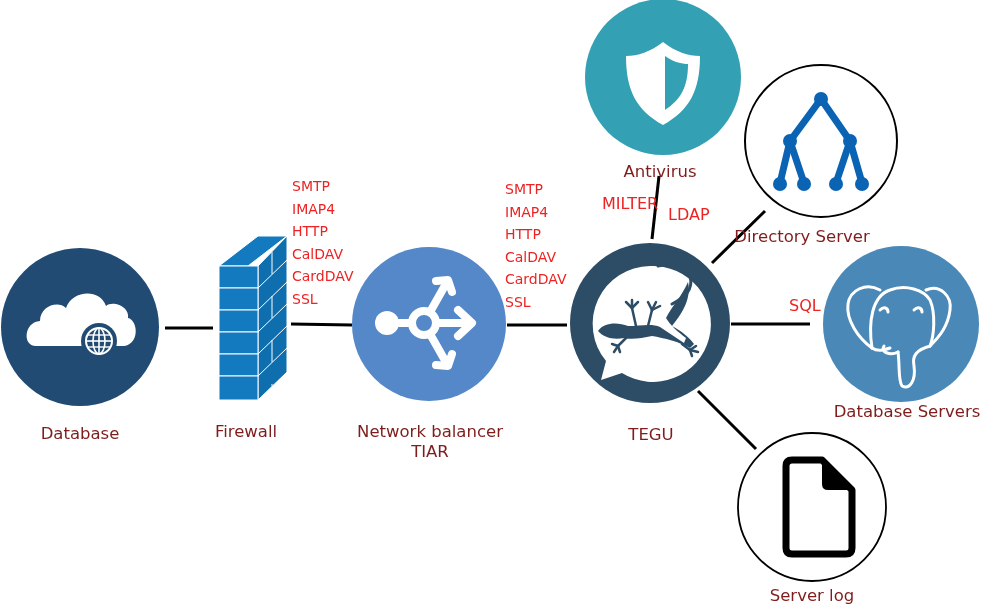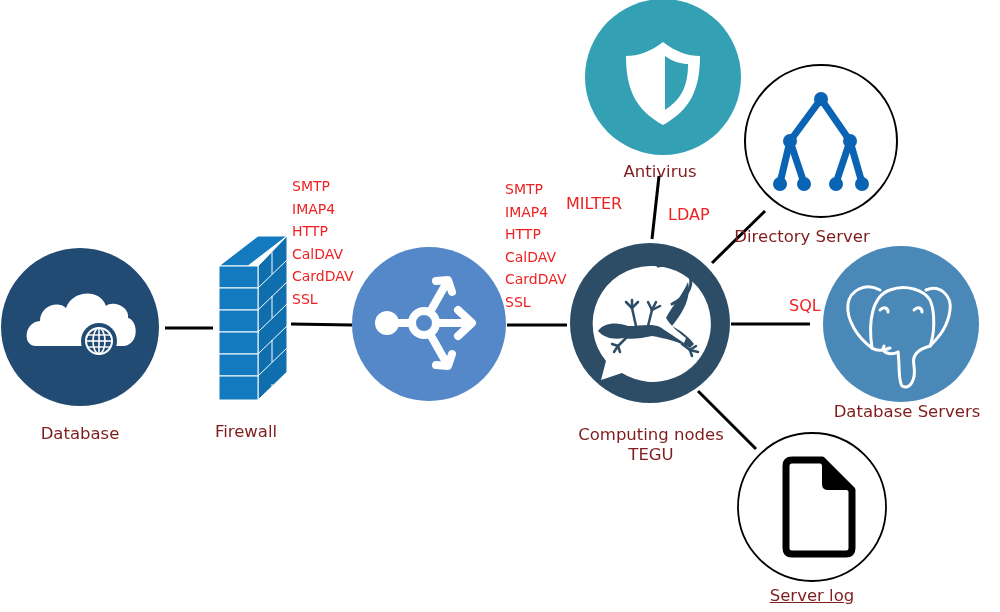--- a/index.html
+++ b/index.html
@@ -150,42 +150,43 @@
     <g>
       <path fill="none" stroke="#000" stroke-width="7" stroke-linejoin="round" d="M792,460 L822,460 L852,490 L852,548 Q852,554 846,554 L792,554 Q786,554 786,548 L786,466 Q786,460 792,460 Z"></path>
       <path fill="#000" d="M822,460 L852,490 L828,490 Q822,490 822,484 Z"></path>
     </g>
   </g>
 </svg>
 
 <div class="lbl" style="left:20px; top:424px; width:120px;">Database</div>
 <div class="lbl" style="left:191px; top:422px; width:110px;">Firewall</div>
 <div class="lbl" style="left:330px; top:422px; width:200px;">
+  <div>Network balancer</div>
+  <div>TIAR</div>
 </div>
 <div class="lbl" style="left:551px; top:425px; width:200px;">
-  <div>Computing nodes</div>
   <div>TEGU</div>
 </div>
 <div class="lbl" style="left:590px; top:162px; width:140px;">Antivirus</div>
 <div class="lbl" style="left:712px; top:227px; width:180px;">Directory Server</div>
 <div class="lbl" style="left:812px; top:402px; width:190px;">Database Servers</div>
-<div class="lbl" style="left:752px; top:586px; width:120px;text-decoration:underline;">Server log</div>
+<div class="lbl" style="left:752px; top:586px; width:120px;">Server log</div>
 
 <div class="proto" style="left:292px; top:175px;">
   <div>SMTP</div>
   <div>IMAP4</div>
   <div>HTTP</div>
   <div>CalDAV</div>
   <div>CardDAV</div>
   <div>SSL</div>
 </div>
 <div class="proto" style="left:505px; top:178px;">
   <div>SMTP</div>
   <div>IMAP4</div>
   <div>HTTP</div>
   <div>CalDAV</div>
   <div>CardDAV</div>
   <div>SSL</div>
 </div>
 
-<div class="edge-lbl" style="left:566px; top:194px;">MILTER</div>
+<div class="edge-lbl" style="left:602px; top:194px;">MILTER</div>
 <div class="edge-lbl" style="left:668px; top:205px;">LDAP</div>
 <div class="edge-lbl" style="left:757px; top:296px;margin-left:32px;">SQL</div>
 
 </body></html>

